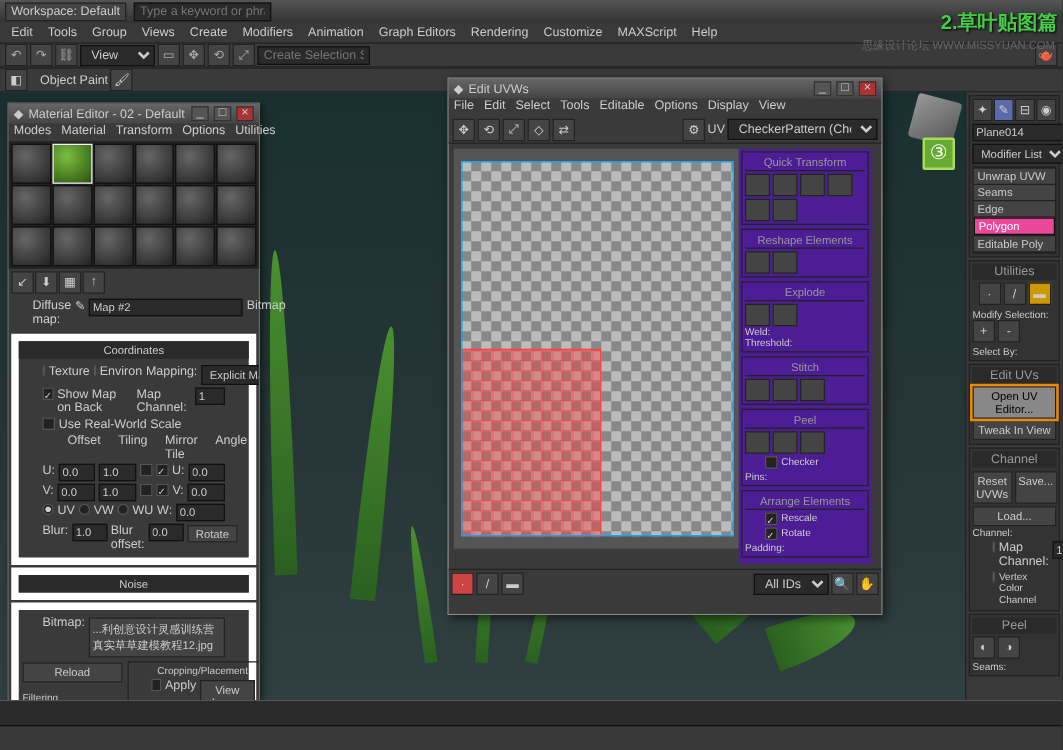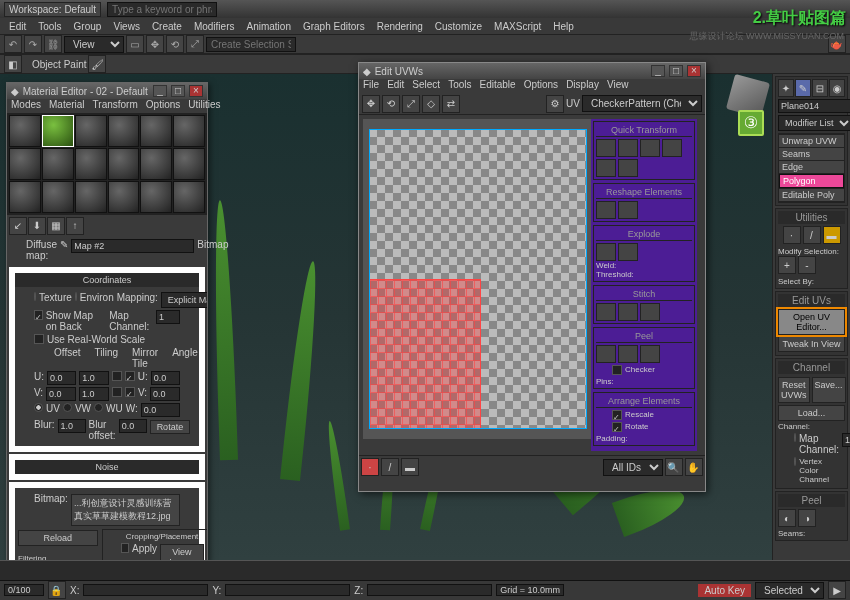--- a/index.html
+++ b/index.html
@@ -488,28 +488,13 @@
       <div style="flex:1"></div>
       <select class="sel"><option>All IDs</option></select>
       <div class="tbtn">🔍</div>
       <div class="tbtn">✋</div>
     </div>
   </div>
 </div>
 
 <div class="statusbar">
   <div class="timeline"></div>
-  <div class="sb-row">
-    <span class="sb-fld">0/100</span>
-    <div class="tbtn">🔒</div>
-    <span>X:</span>
-      <input class="sb-fld" style="">
-    <span>Y:</span>
-      <input class="sb-fld" style="">
-    <span>Z:</span>
-      <input class="sb-fld" style="">
-    <span class="sb-fld">Grid = 10.0mm</span>
-    <div style="flex:1"></div>
-    <span class="autokey">Auto Key</span>
-    <select class="sel"><option>Selected</option></select>
-    <div class="tbtn">▶</div>
-  </div>
 </div>
 
 </body></html>

